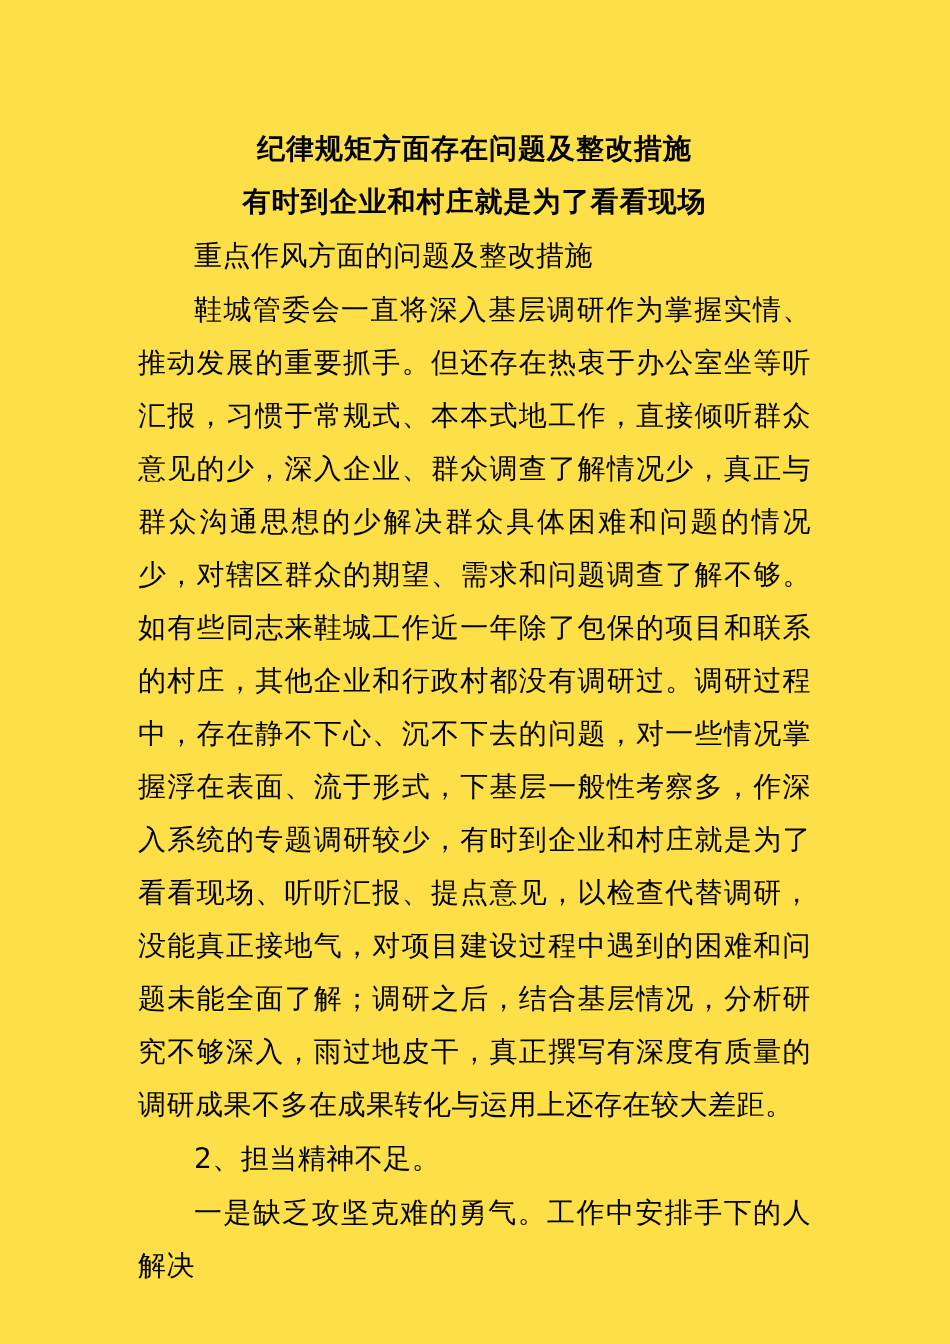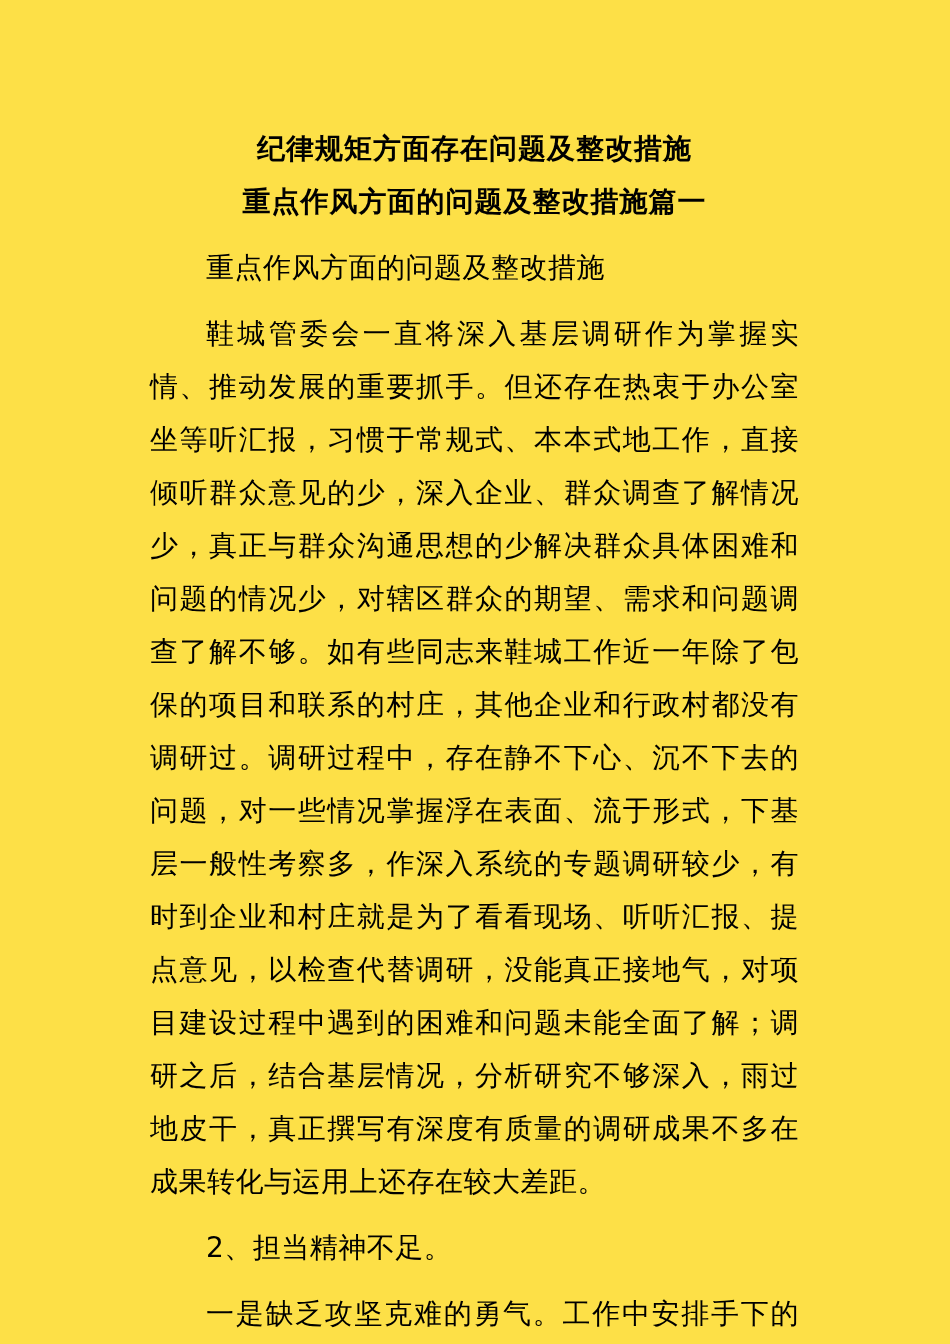--- a/index.html
+++ b/index.html
@@ -20,32 +20,32 @@
   }
   .doc-title {
     margin: 0;
     font-size: 28px;
     line-height: 53px;
     font-weight: 700;
     text-align: center;
     letter-spacing: 1px;
   }
   .doc-paragraph {
-    margin: 13px;
+    margin: 1px;
     font-size: 28px;
     line-height: 53px;
     font-weight: 400;
     text-align: justify;
     text-indent: 2em;
     letter-spacing: 0.5px;
   }
 </style>
 </head>
 <body>
 
 <div class="page">
   <h1 class="doc-title">纪律规矩方面存在问题及整改措施</h1>
-  <h2 class="doc-title">重点作风方面的问题及整改措施篇一</h2>
+  <h2 class="doc-title">有时到企业和村庄就是为了看看现场</h2>
   <p class="doc-paragraph">重点作风方面的问题及整改措施</p>
   <p class="doc-paragraph">鞋城管委会一直将深入基层调研作为掌握实情、推动发展的重要抓手。但还存在热衷于办公室坐等听汇报，习惯于常规式、本本式地工作，直接倾听群众意见的少，深入企业、群众调查了解情况少，真正与群众沟通思想的少解决群众具体困难和问题的情况少，对辖区群众的期望、需求和问题调查了解不够。如有些同志来鞋城工作近一年除了包保的项目和联系的村庄，其他企业和行政村都没有调研过。调研过程中，存在静不下心、沉不下去的问题，对一些情况掌握浮在表面、流于形式，下基层一般性考察多，作深入系统的专题调研较少，有时到企业和村庄就是为了看看现场、听听汇报、提点意见，以检查代替调研，没能真正接地气，对项目建设过程中遇到的困难和问题未能全面了解；调研之后，结合基层情况，分析研究不够深入，雨过地皮干，真正撰写有深度有质量的调研成果不多在成果转化与运用上还存在较大差距。</p>
   <p class="doc-paragraph">2、担当精神不足。</p>
   <p class="doc-paragraph">一是缺乏攻坚克难的勇气。工作中安排手下的人解决</p>
 </div>
 
 </body></html>

